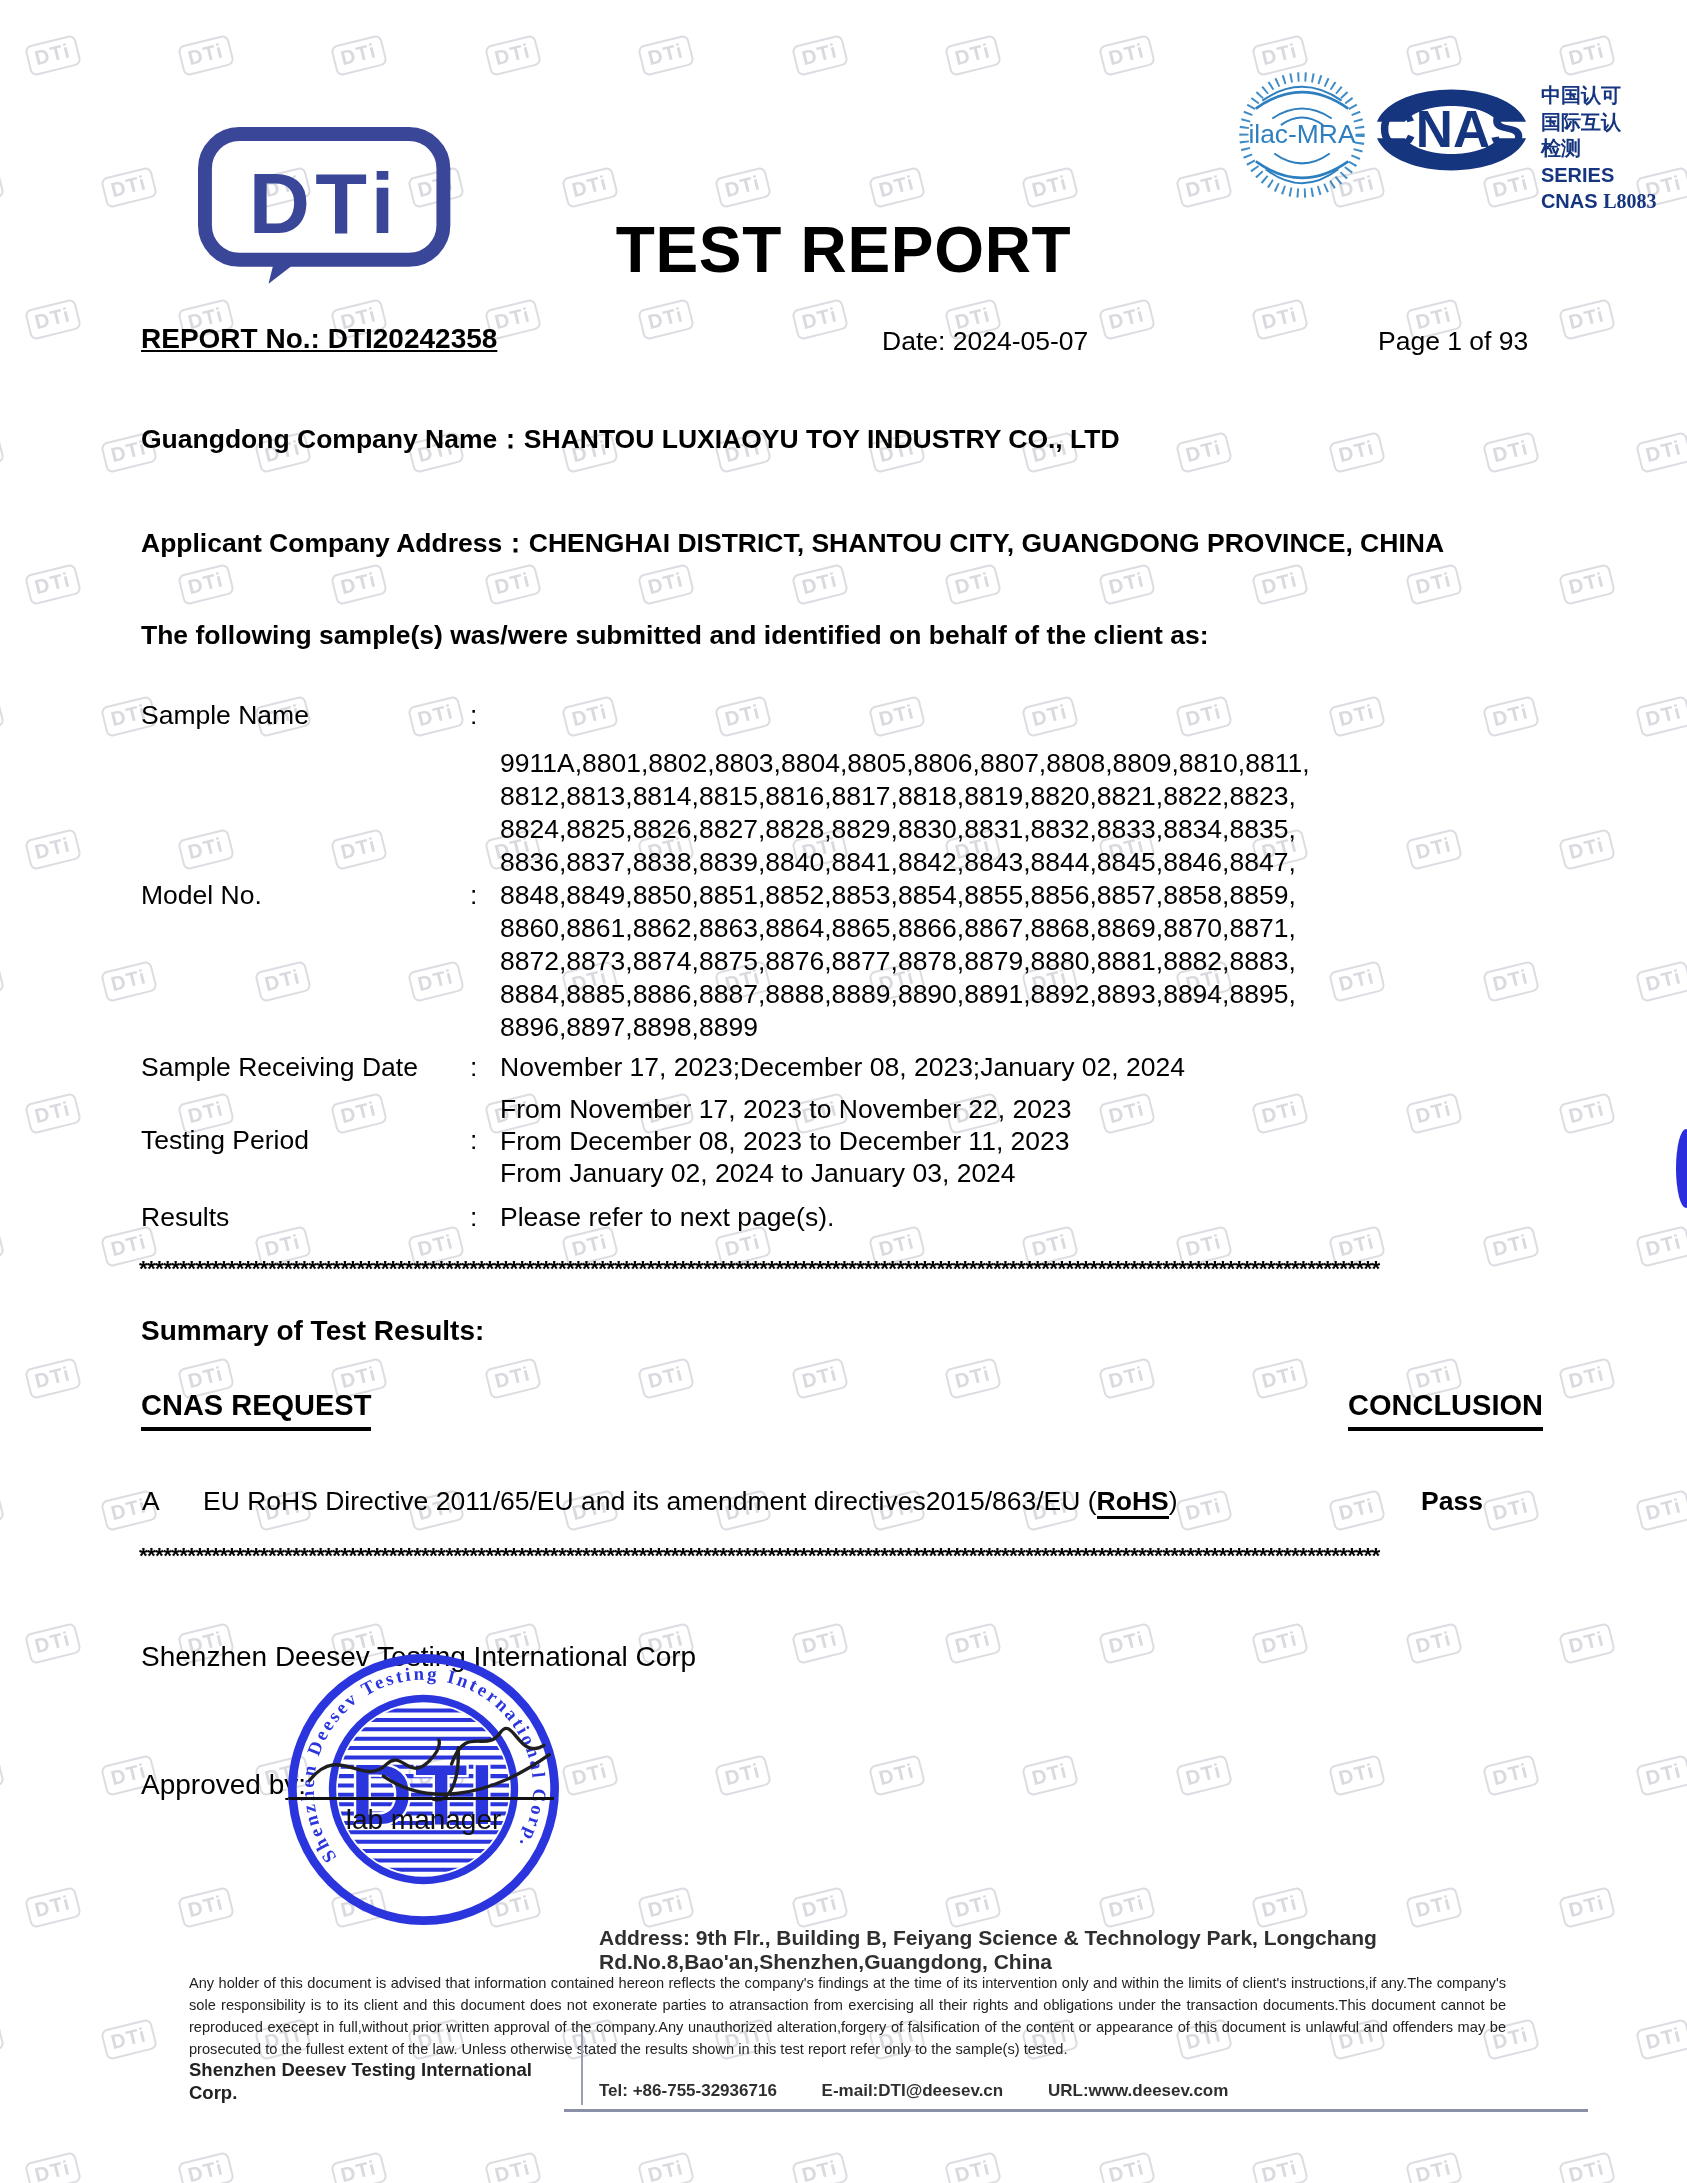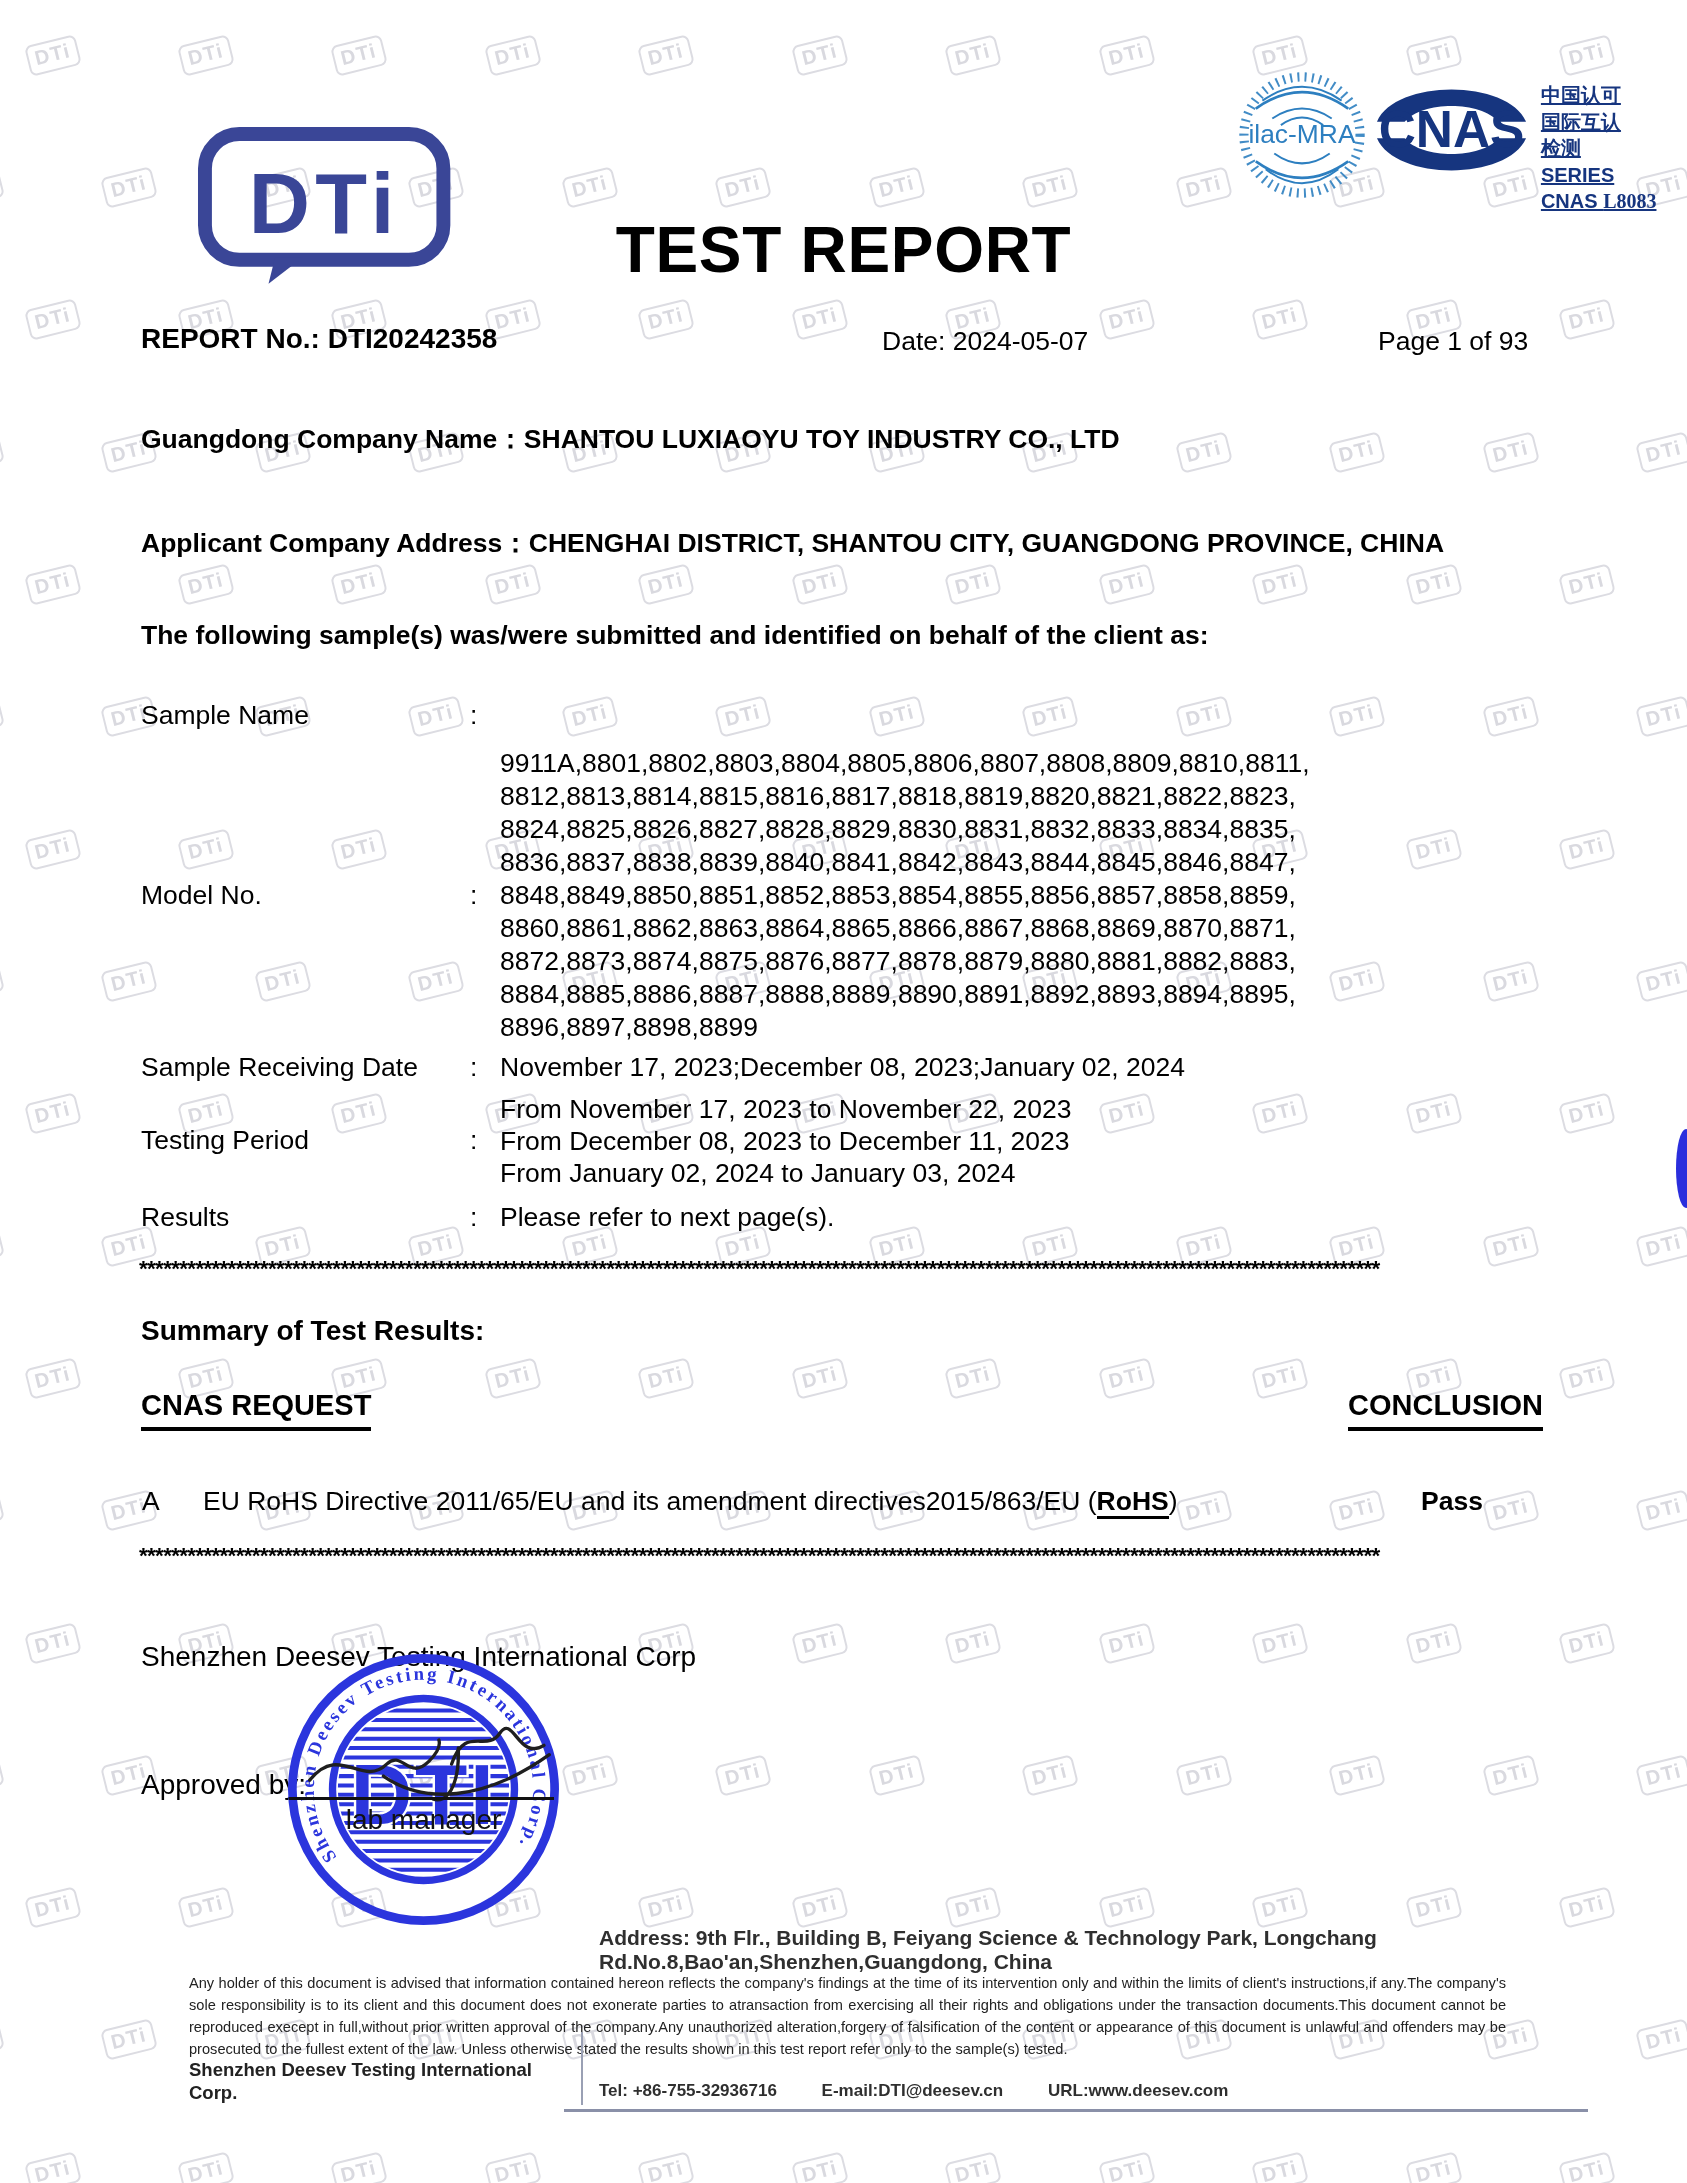--- a/index.html
+++ b/index.html
@@ -11,27 +11,27 @@
   .wm-layer { position:absolute; inset:0; z-index:0; }
   .wm { position:absolute; display:inline-block; border:2.6px solid #dcdce2; border-radius:6.6px;
         color:#d9d9df; font-weight:bold; font-size:20px; letter-spacing:1.3px;
         padding:1.3px 6px 2.6px 6px; transform:rotate(-14deg); background:transparent; }
 
   .content { position:absolute; inset:0; z-index:1; }
 
   
   .dti-logo { position:absolute; left:197px; top:126px; }
   .accr { position:absolute; left:1236px; top:69px; display:flex; align-items:flex-start; }
-  .accr-lines { margin-left:6.6px; margin-top:13.2px; color:#16357f; font-weight:bold; font-size:20px; line-height:26.5px; white-space:nowrap;text-decoration:underline; }
+  .accr-lines { margin-left:6.6px; margin-top:13.2px; color:#16357f; font-weight:bold; font-size:20px; line-height:26.5px; white-space:nowrap; }
   .accr-lines .serifnum { font-family:"Liberation Serif", serif; }
 
   .title { position:absolute; left:0; top:213px; width:1687px; text-align:center;
            font-size:64px; font-weight:bold; letter-spacing:0.7px; }
 
-  .meta-report { position:absolute; left:141px;  top:323px; font-size:28px; font-weight:bold; }
+  .meta-report { position:absolute; left:141px;  top:323px; font-size:28px; font-weight:bold;text-decoration:underline; }
   .meta-date   { position:absolute; left:882px; top:326px; font-size:26.5px; }
   .meta-page   { position:absolute; left:1378px; top:326px; font-size:26.5px; }
 
   
   .row-name    { position:absolute; left:141px; top:421px;  font-size:26.5px; font-weight:bold; }
   .row-addr    { position:absolute; left:141px; top:525px;  font-size:26.5px; font-weight:bold; }
   .row-submit  { position:absolute; left:141px; top:620px;  font-size:26.5px; font-weight:bold; }
 
   
   .sample { position:absolute; left:141px; top:700px; width:1416px; font-size:26.5px; }

